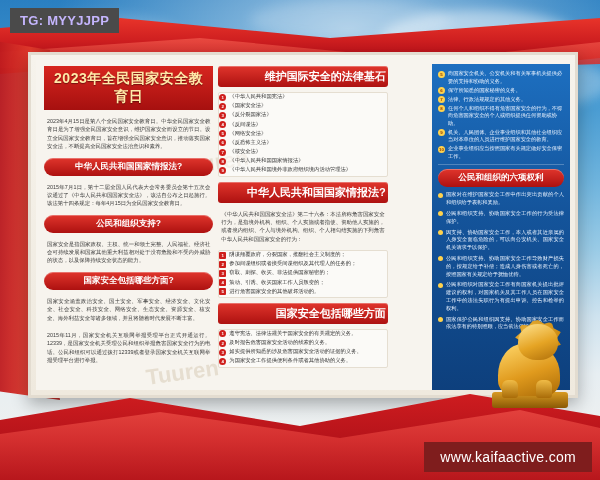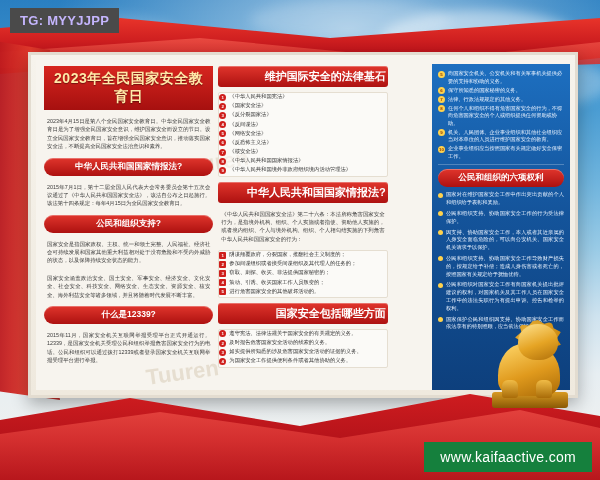--- a/index.html
+++ b/index.html
@@ -164,21 +164,21 @@
   .lion .p2{left:48px;}
 
   
   .tg-badge{
     position:absolute;left:10px;top:8px;
     background:#4a4a4a;color:#c4b5fd;font-size:13px;font-weight:bold;
     padding:5px 10px;letter-spacing:.3px;
   }
   .wm-url{
     position:absolute;right:8px;bottom:8px;
-    background:#15803d;color:#fff;font-size:14px;
+    background:#7f1d1d;color:#fff;font-size:14px;
     padding:7px 16px;letter-spacing:.3px;margin-left:8px;
   }
 </style>
 </head>
 <body>
 
 <div id="root">
 
   <div class="sky"></div>
   <div class="cloud c1"></div>
@@ -202,23 +202,23 @@
         <div class="col">
           <div class="maintitle">2023年全民国家安全教育日</div>
           <div class="para">2023年4月15日是第八个全民国家安全教育日。中华全民国家安全教育日是为了增强全民国家安全意识，维护国家安全而设立的节日。设立全民国家安全教育日，旨在增强全民国家安全意识，推动落实国家安全法，不断提高全民国家安全法治意识和素养。</div>
 
           <div class="secthead">中华人民共和国国家情报法?</div>
           <div class="para">2015年7月1日，第十二届全国人民代表大会常务委员会第十五次会议通过了《中华人民共和国国家安全法》，该法自公布之日起施行。该法第十四条规定：每年4月15日为全民国家安全教育日。</div>
 
           <div class="secthead">公民和组织支持?</div>
           <div class="para">国家安全是指国家政权、主权、统一和领土完整、人民福祉、经济社会可持续发展和国家其他重大利益相对处于没有危险和不受内外威胁的状态，以及保障持续安全状态的能力。</div>
 
+          <div class="secthead">国家安全包括哪些方面?</div>
           <div class="para">国家安全涵盖政治安全、国土安全、军事安全、经济安全、文化安全、社会安全、科技安全、网络安全、生态安全、资源安全、核安全、海外利益安全等诸多领域，并且将随着时代发展不断丰富。</div>
 
-          <div class="secthead">什么是12339?</div>
           <div class="para">2015年11月，国家安全机关互联网举报受理平台正式开通运行。12339，是国家安全机关受理公民和组织举报危害国家安全行为的电话。公民和组织可以通过拨打12339或者登录国家安全机关互联网举报受理平台进行举报。</div>
         </div>
 
         <div class="col">
           <div class="secthead big">维护国际安全的法律基石</div>
           <ul class="numlist blockbox">
             <li>
                 <span class="num">1</span>
                 <span>《中华人民共和国宪法》</span>
               </li>

